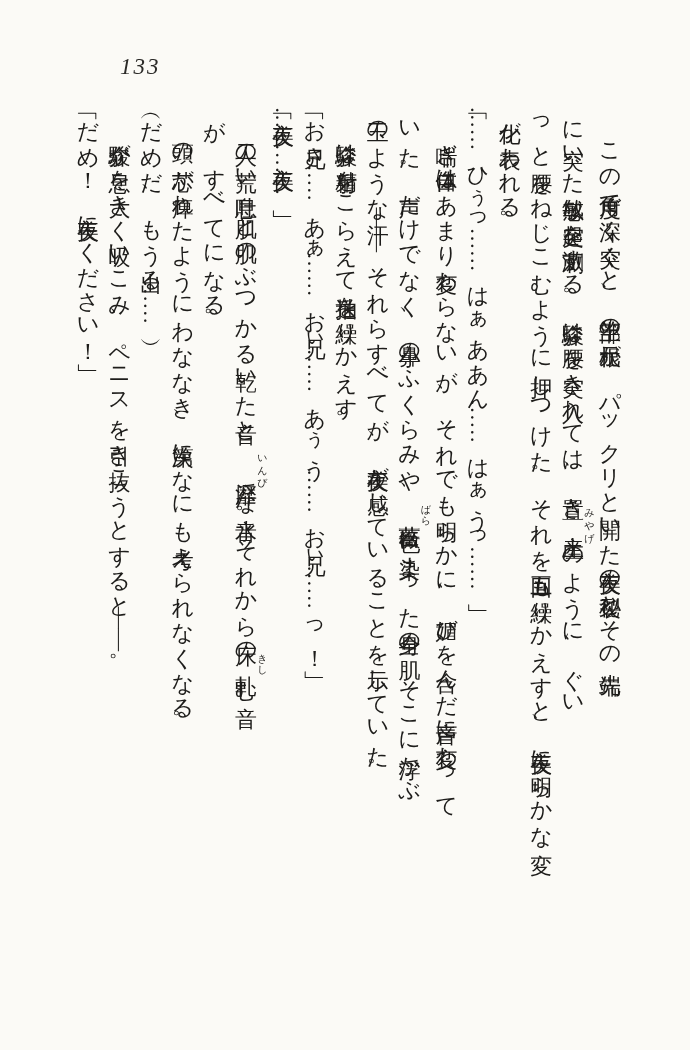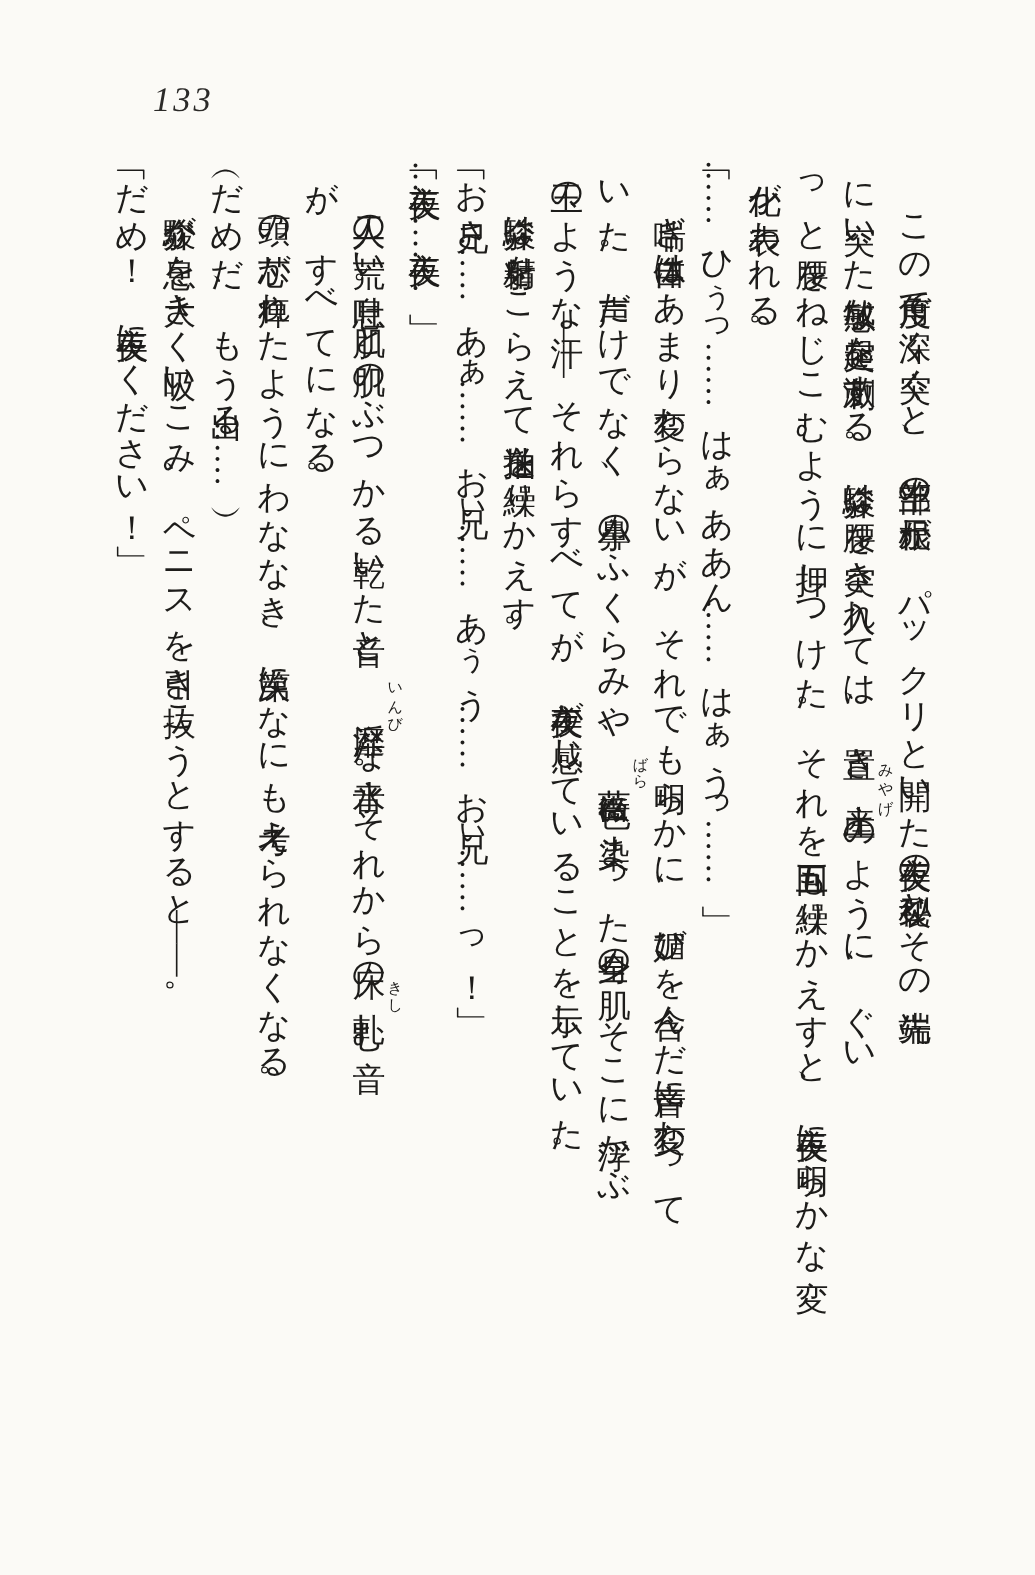--- a/index.html
+++ b/index.html
@@ -49,21 +49,21 @@
   rt {
     font-size: 10px;
     letter-spacing: 0;
     line-height: 1;
   }
 </style>
 </head>
 <body style="background: rgb(251, 250, 246);">
 
 <div class="page">
-  <div class="page-number" style="color: rgb(43, 42, 40);">133</div>
+  <div class="page-number" style="color: rgb(43, 42, 40); margin-left: 18px;">133</div>
   <div class="text-block" style="color: rgb(29, 28, 26);">
       <p class="line indent">この角度で深く突くと、竿上部の根元が、パックリと開いた美夜の秘裂とその先端</p>
       <p class="line">に突いた敏感な突起を刺激する。駿介は腰を突き入れては、置き<ruby>土産<rt>みやげ</rt></ruby>のように、ぐい</p>
       <p class="line">っと腰をねじこむように押しつけた。それを五回も繰りかえすと、美夜に明らかな変</p>
       <p class="line">化が表われる。</p>
       <p class="line">「……ひぅっ……はぁああん……はぁうっ……」</p>
       <p class="line indent">喘ぎ自体はあまり変わらないが、それでも明らかに、媚びを含んだ声音に変わって</p>
       <p class="line">いた。声だけでなく、小鼻のふくらみや、<ruby>薔薇<rt>ばら</rt></ruby>色に染まった全身の肌、そこに浮かぶ</p>
       <p class="line">玉のような汗——それらすべてが、美夜が感じていることを示していた。</p>
       <p class="line indent">駿介は射精をこらえて抽送を繰りかえす。</p>

